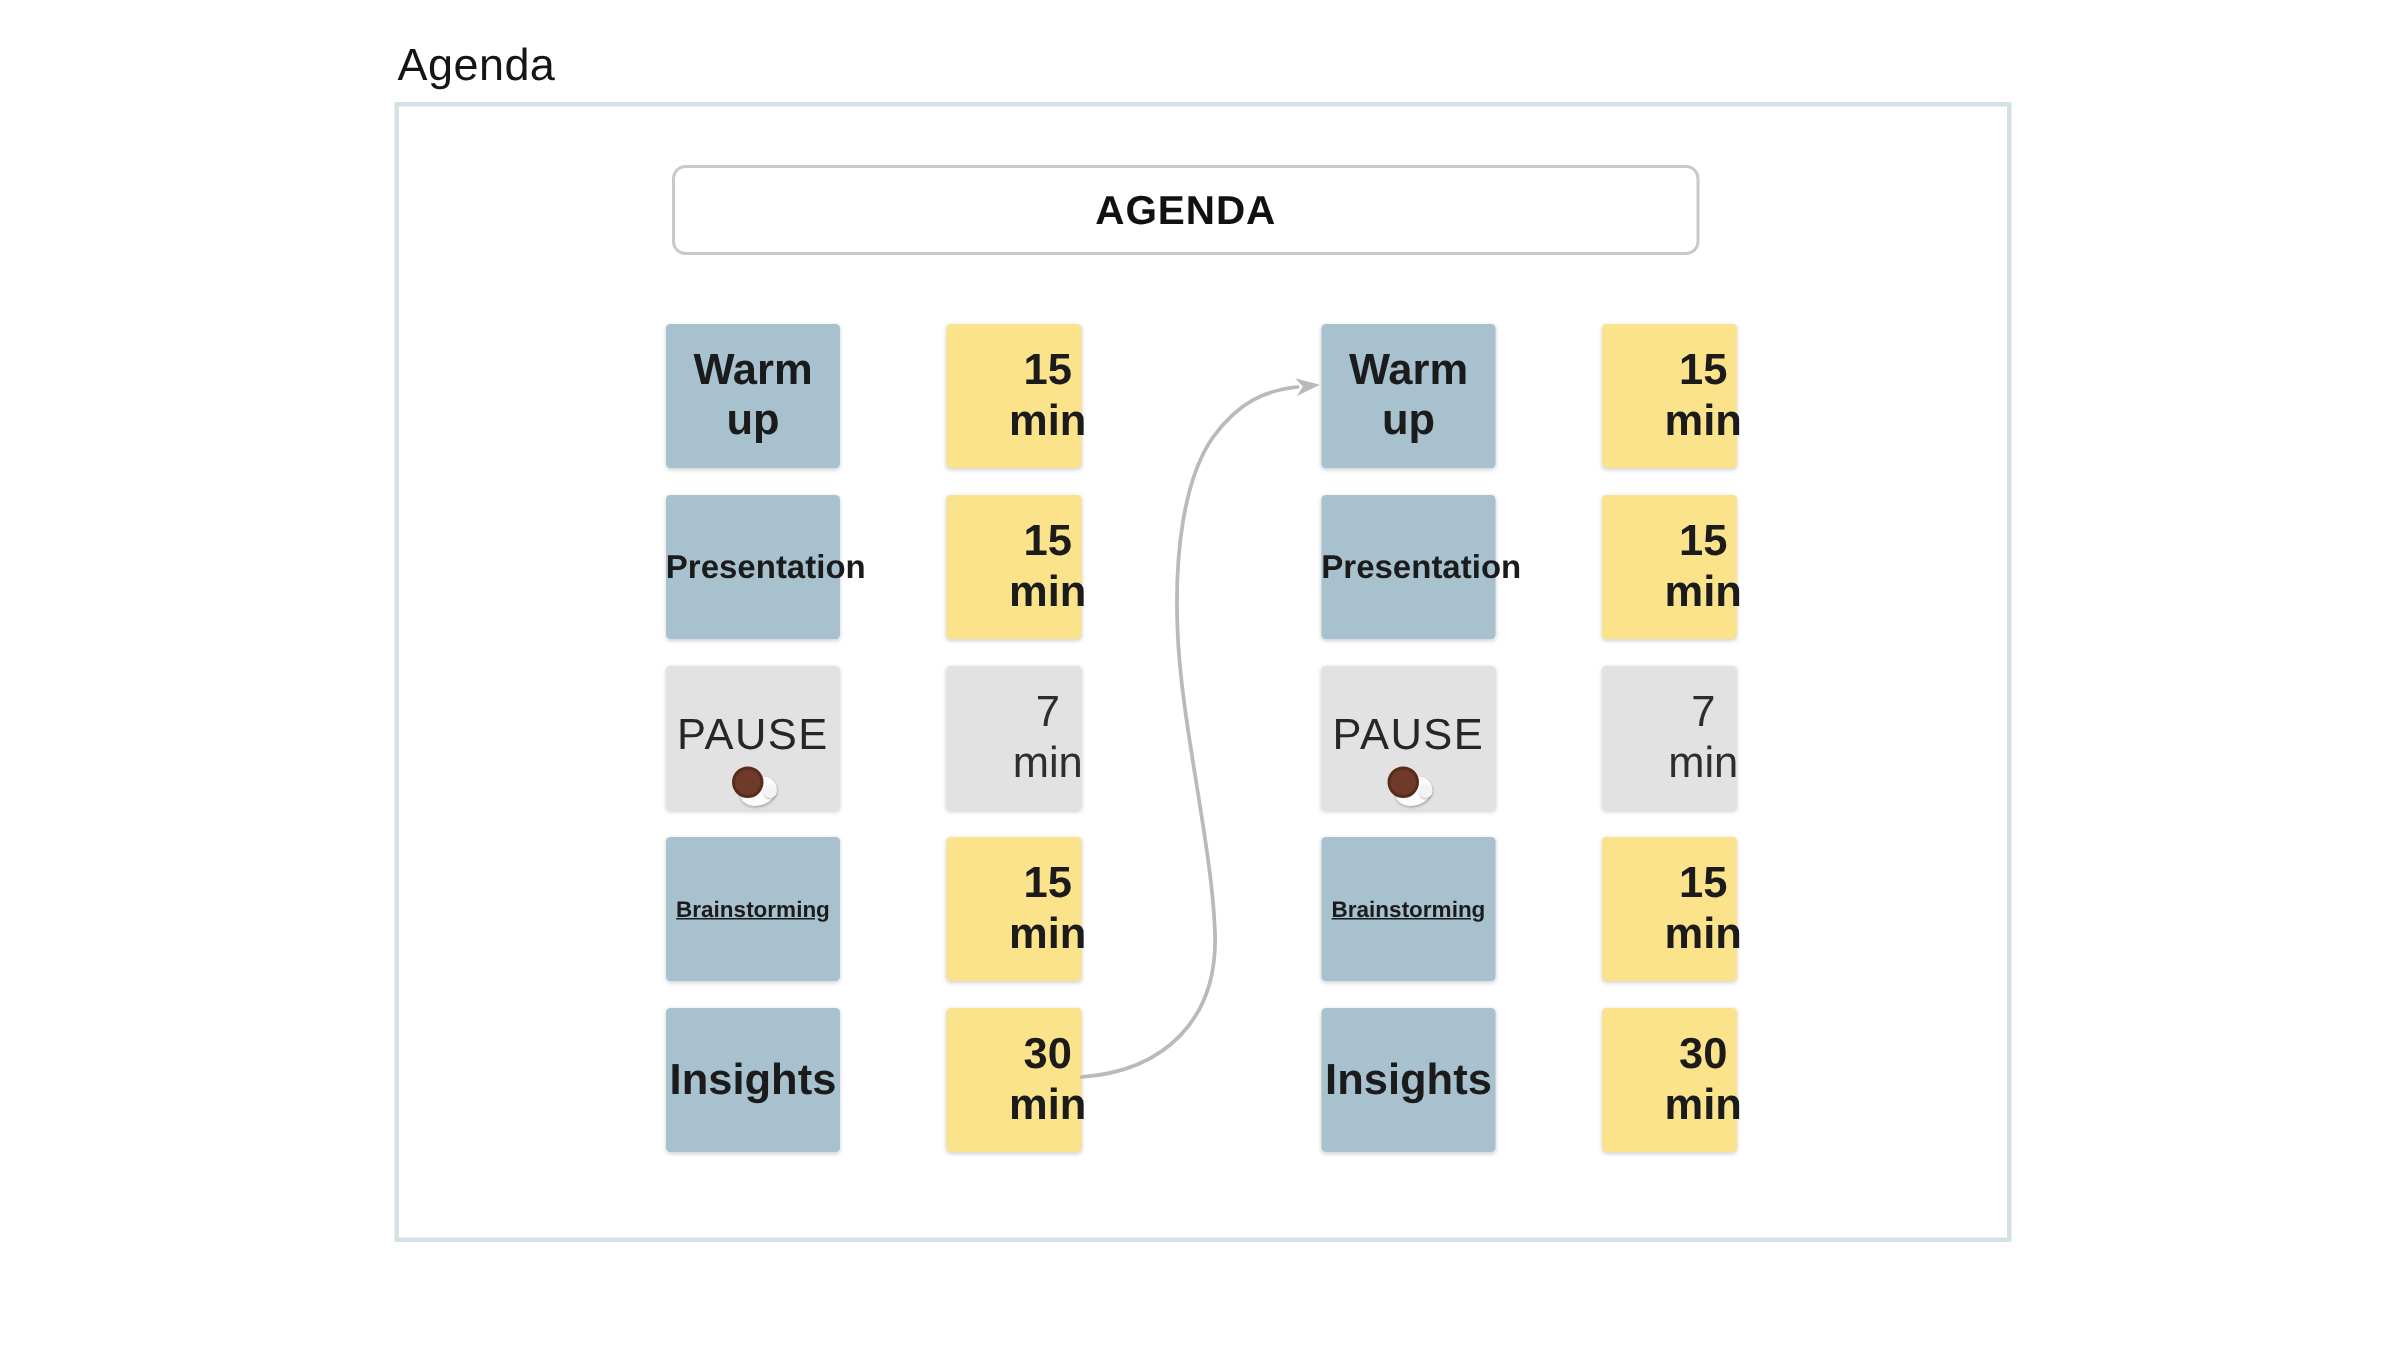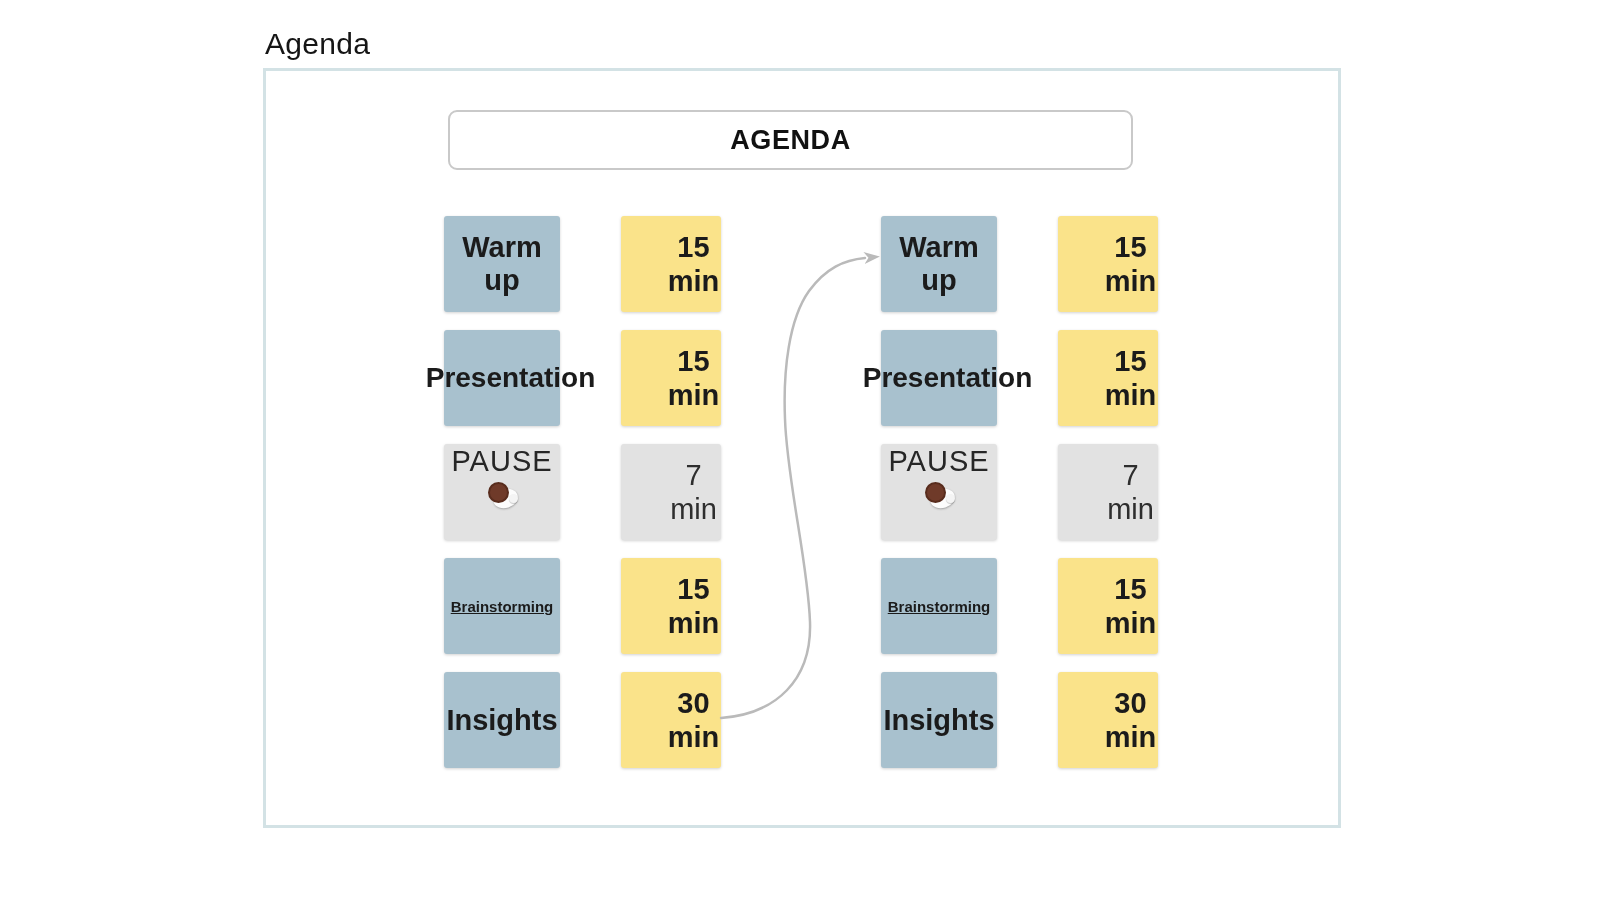--- a/index.html
+++ b/index.html
@@ -22,30 +22,30 @@
   .group-left  { left:178px; }
   .group-right { left:615px; }
 
   .row { display:flex; justify-content:space-between; height:96px; }
 
   .box { border-radius:3px; display:flex; flex-direction:column; align-items:center;
     justify-content:center; text-align:center; color:#1b1b1b;
     box-shadow:0 1px 3px rgba(0,0,0,0.18); }
 
   .label-box { width:116px; background:#a8c1ce; font-weight:bold; position:relative; }
-  .time-box  { width:100px;  background:#fae38a; font-weight:bold;
+  .time-box  { width:90px;  background:#fae38a; font-weight:bold;
     font-size:29px; line-height:34px;padding-left:45px; }
 
   .label-box.gray, .time-box.gray { background:#e2e2e2; font-weight:normal; color:#2e2e2e; }
 
   .size-lg { font-size:29px; }
-  .size-md { font-size:28px;padding-left:17px; }
+  .size-md { font-size:22px;padding-left:17px; }
   .size-sm { font-size:15px;text-decoration:underline; }
 
-  .label-box.gray { justify-content:flex-start; padding-top:1px; }
+  .label-box.gray { justify-content:flex-end; padding-top:1px; }
   .pause-text { font-size:29px; letter-spacing:1px; color:#262626; }
 
   .cup { position:relative; width:34px; height:30px; margin-top:3px; }
   .cup .saucer { position:absolute; left:8px; top:8px; width:25px; height:19px;
     background:#fcfcfc; border-radius:50%; transform:rotate(-18deg);
     box-shadow:0 1px 2px rgba(0,0,0,0.28); }
   .cup .handle { position:absolute; right:1px; top:13px; width:9px; height:9px;
     background:#f4f4f4; border-radius:50%; box-shadow:0 1px 1px rgba(0,0,0,0.2); }
   .cup .coffee { position:absolute; left:3px; top:1px; width:21px; height:21px;
     border-radius:50%; background:#6f3a29; border:2px solid #582c1d; }

